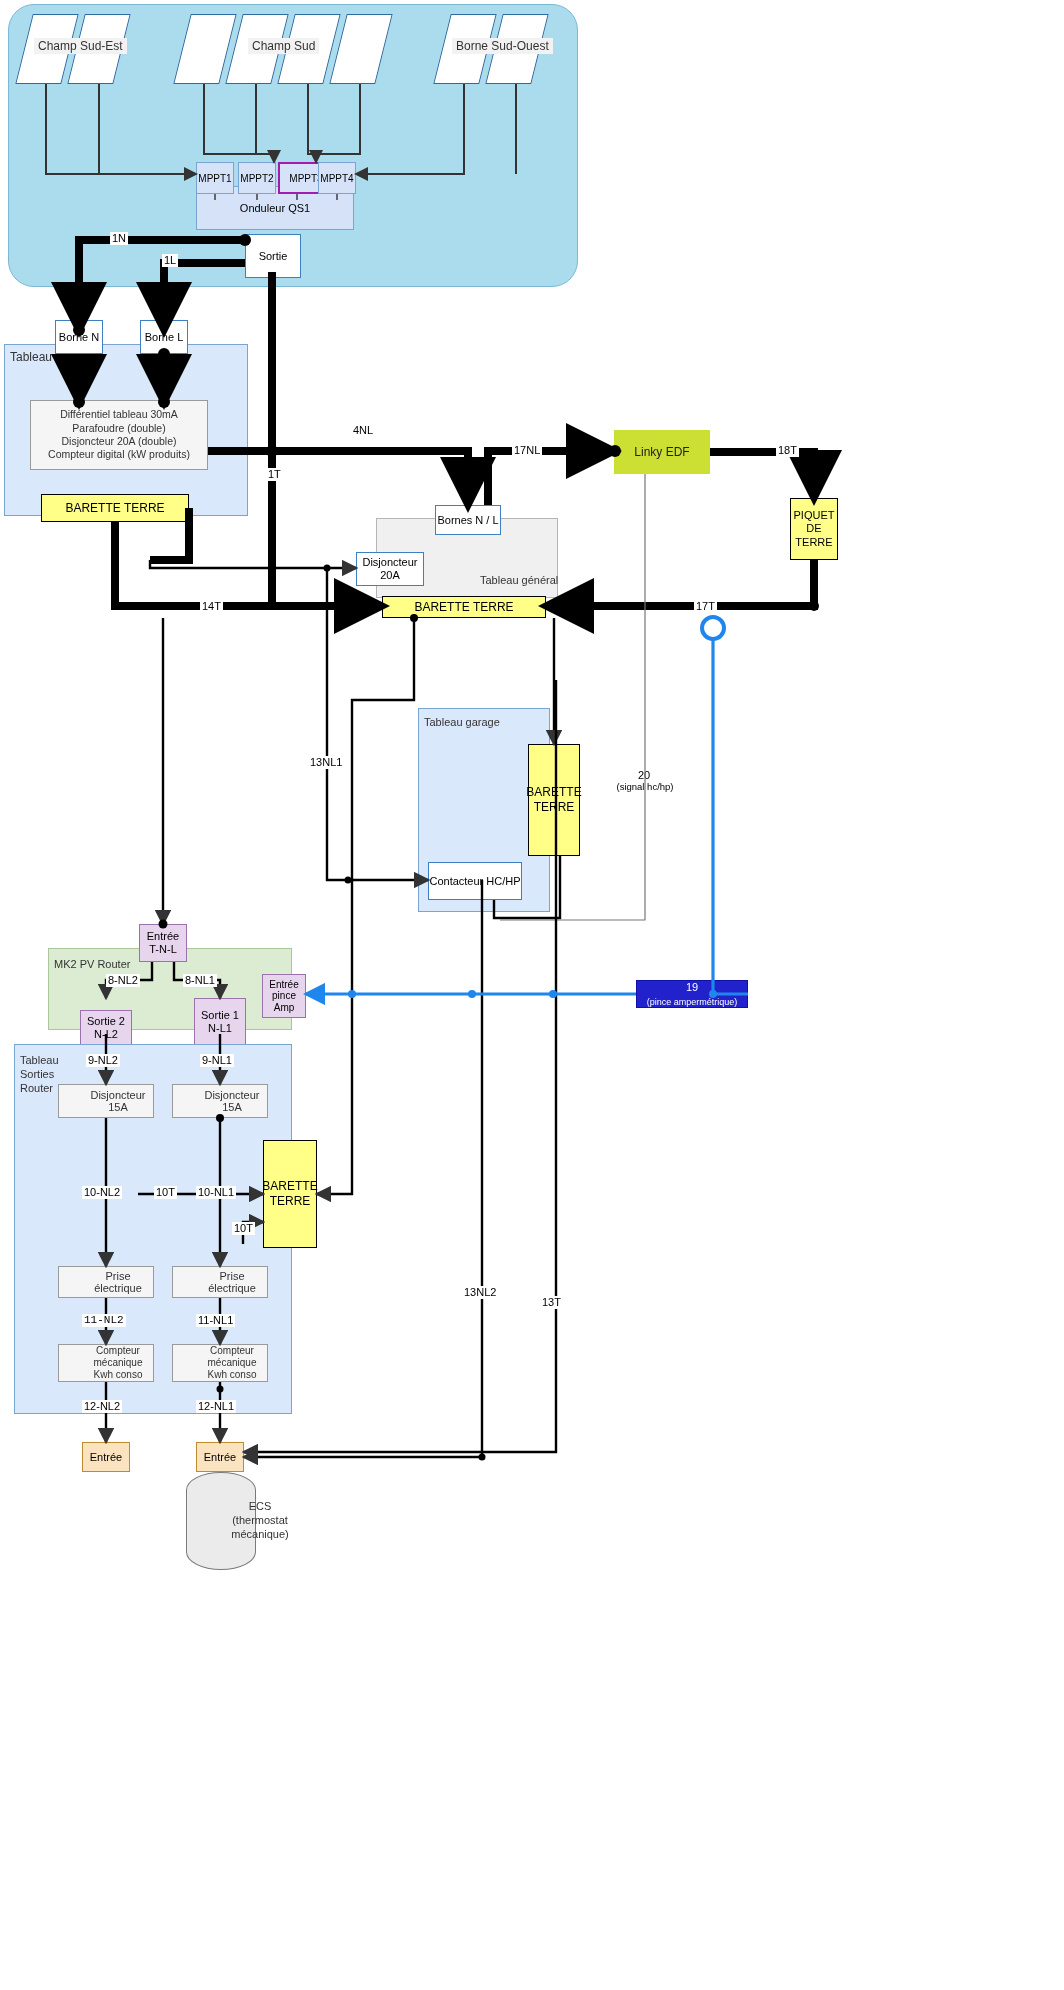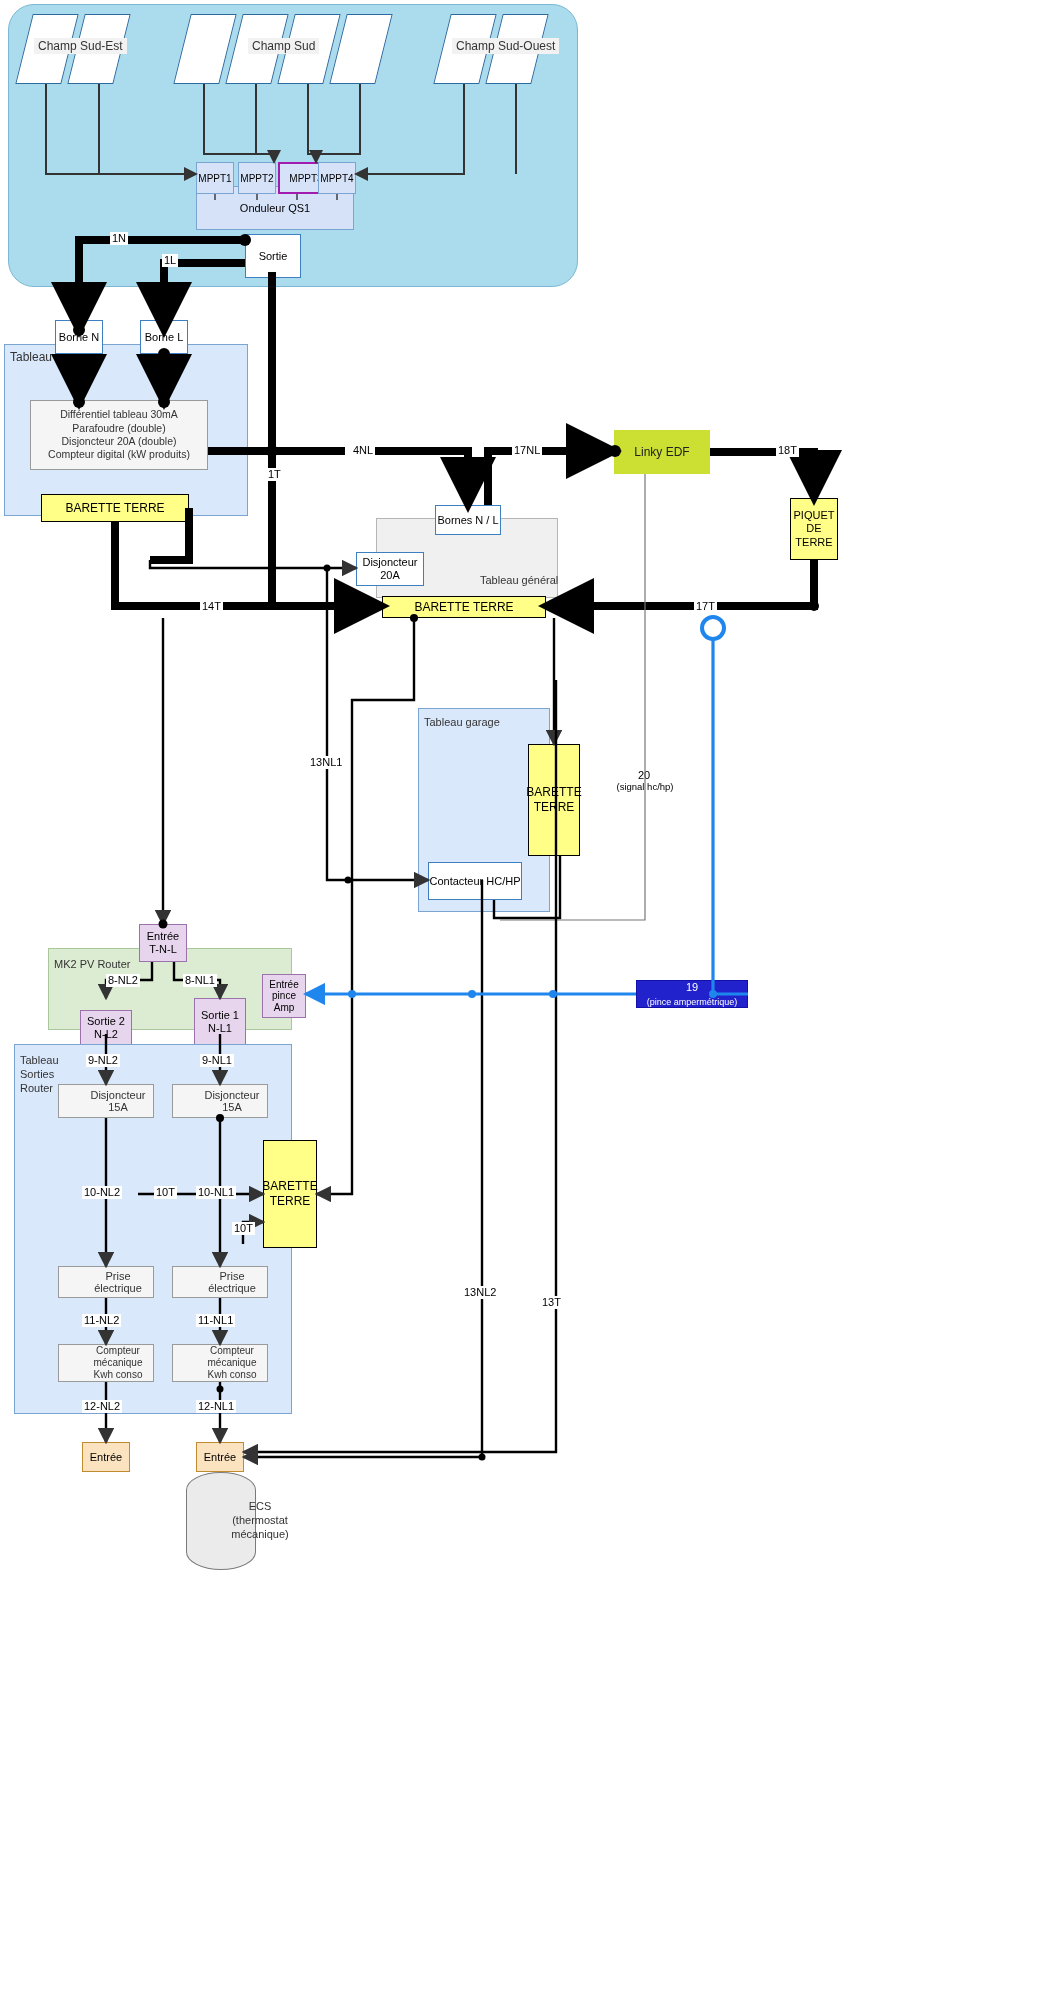--- a/index.html
+++ b/index.html
@@ -40,21 +40,21 @@
   <div class="fieldlabel" style="left:34px;top:38px;">Champ Sud-Est</div>
 
   <div class="pvpanel" style="left:182px;top:14px;width:44px;height:68px;"></div>
   <div class="pvpanel" style="left:234px;top:14px;width:44px;height:68px;"></div>
   <div class="pvpanel" style="left:286px;top:14px;width:44px;height:68px;"></div>
   <div class="pvpanel" style="left:338px;top:14px;width:44px;height:68px;"></div>
   <div class="fieldlabel" style="left:248px;top:38px;">Champ Sud</div>
 
   <div class="pvpanel" style="left:442px;top:14px;width:44px;height:68px;"></div>
   <div class="pvpanel" style="left:494px;top:14px;width:44px;height:68px;"></div>
-  <div class="fieldlabel" style="left:452px;top:38px;">Champ Sud-Ouest</div>
+  <div class="fieldlabel" style="left:452px;top:38px;">Borne Sud-Ouest</div>
 
   <div class="nodebox" style="left:196px;top:186px;width:158px;height:44px;background:#d6e2f7;border:1px solid #7aa5d2;font-size:11px;color:#000;">
     <span>Onduleur QS1</span>
   </div>
   <div class="nodebox" style="left:196px;top:162px;width:38px;height:32px;background:#d6e2f7;border:1px solid #7aa5d2;font-size:10px;">
     <span>MPPT1</span>
     </div>
   <div class="nodebox" style="left:238px;top:162px;width:38px;height:32px;background:#d6e2f7;border:1px solid #7aa5d2;font-size:10px;">
     <span>MPPT2</span>
     </div>
@@ -339,34 +339,34 @@
       <circle cx="352" cy="994" r="4"></circle>
       <circle cx="472" cy="994" r="4"></circle>
       <circle cx="553" cy="994" r="4"></circle>
       <circle cx="713" cy="994" r="4"></circle>
     </g>
   </svg>
 
   <div class="lbl" style="left:110px;top:232px;">1N</div>
   <div class="lbl" style="left:162px;top:254px;">1L</div>
   <div class="lbl" style="left:266px;top:468px;">1T</div>
-  <div class="lbl" style="left:345px;top:444px;padding-left:8px;">4NL</div>
+  <div class="lbl" style="left:345px;top:424px;padding-left:8px;">4NL</div>
   <div class="lbl" style="left:512px;top:444px;">17NL</div>
   <div class="lbl" style="left:776px;top:444px;">18T</div>
   <div class="lbl" style="left:694px;top:600px;">17T</div>
   <div class="lbl" style="left:200px;top:600px;">14T</div>
   <div class="lbl" style="left:308px;top:756px;">13NL1</div>
   <div class="lbl" style="left:462px;top:1286px;">13NL2</div>
   <div class="lbl" style="left:540px;top:1296px;">13T</div>
   <div class="lbl" style="left:106px;top:974px;">8-NL2</div>
   <div class="lbl" style="left:183px;top:974px;">8-NL1</div>
   <div class="lbl" style="left:86px;top:1054px;">9-NL2</div>
   <div class="lbl" style="left:200px;top:1054px;">9-NL1</div>
   <div class="lbl" style="left:82px;top:1186px;">10-NL2</div>
   <div class="lbl" style="left:196px;top:1186px;">10-NL1</div>
   <div class="lbl" style="left:154px;top:1186px;">10T</div>
   <div class="lbl" style="left:232px;top:1222px;">10T</div>
-  <div class="lbl" style="left:82px;top:1314px;">11-NL2</div>
+  <div class="lbl" style="left:82px;top:1314px;font-family:Liberation Mono, monospace;">11-NL2</div>
   <div class="lbl" style="left:196px;top:1314px;">11-NL1</div>
   <div class="lbl" style="left:82px;top:1400px;">12-NL2</div>
   <div class="lbl" style="left:196px;top:1400px;">12-NL1</div>
 
 </div>
 
 </body></html>

